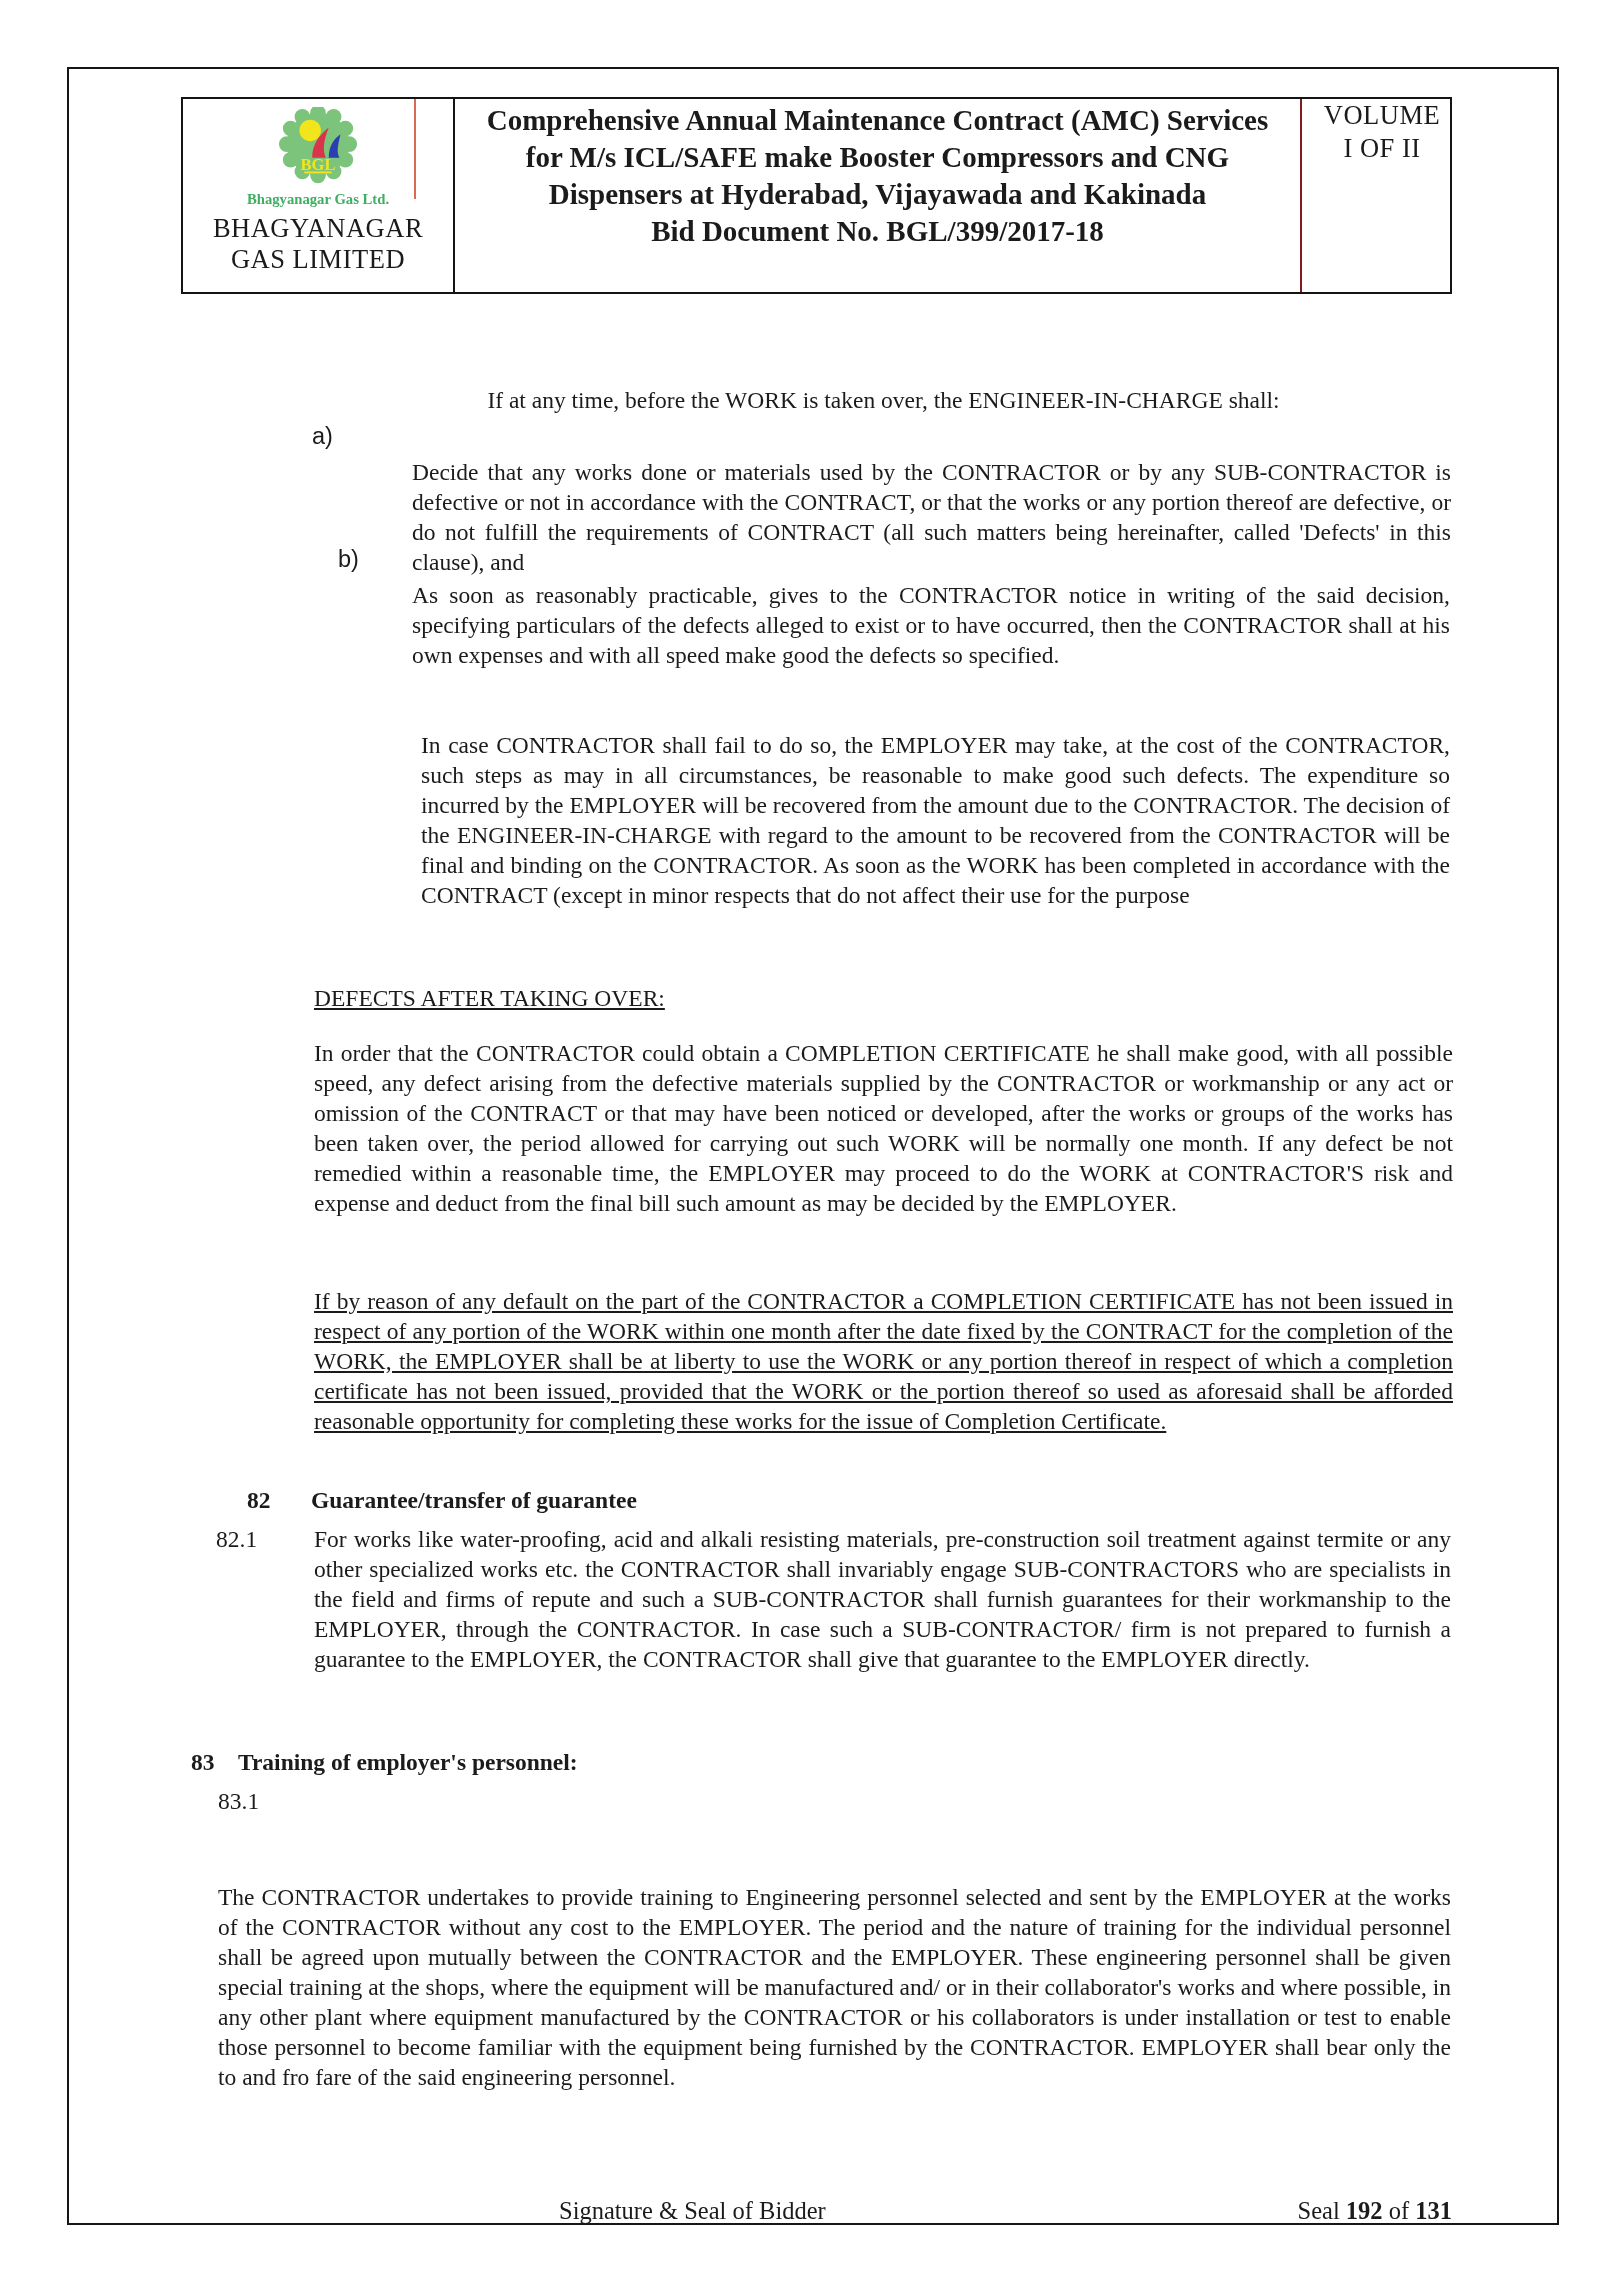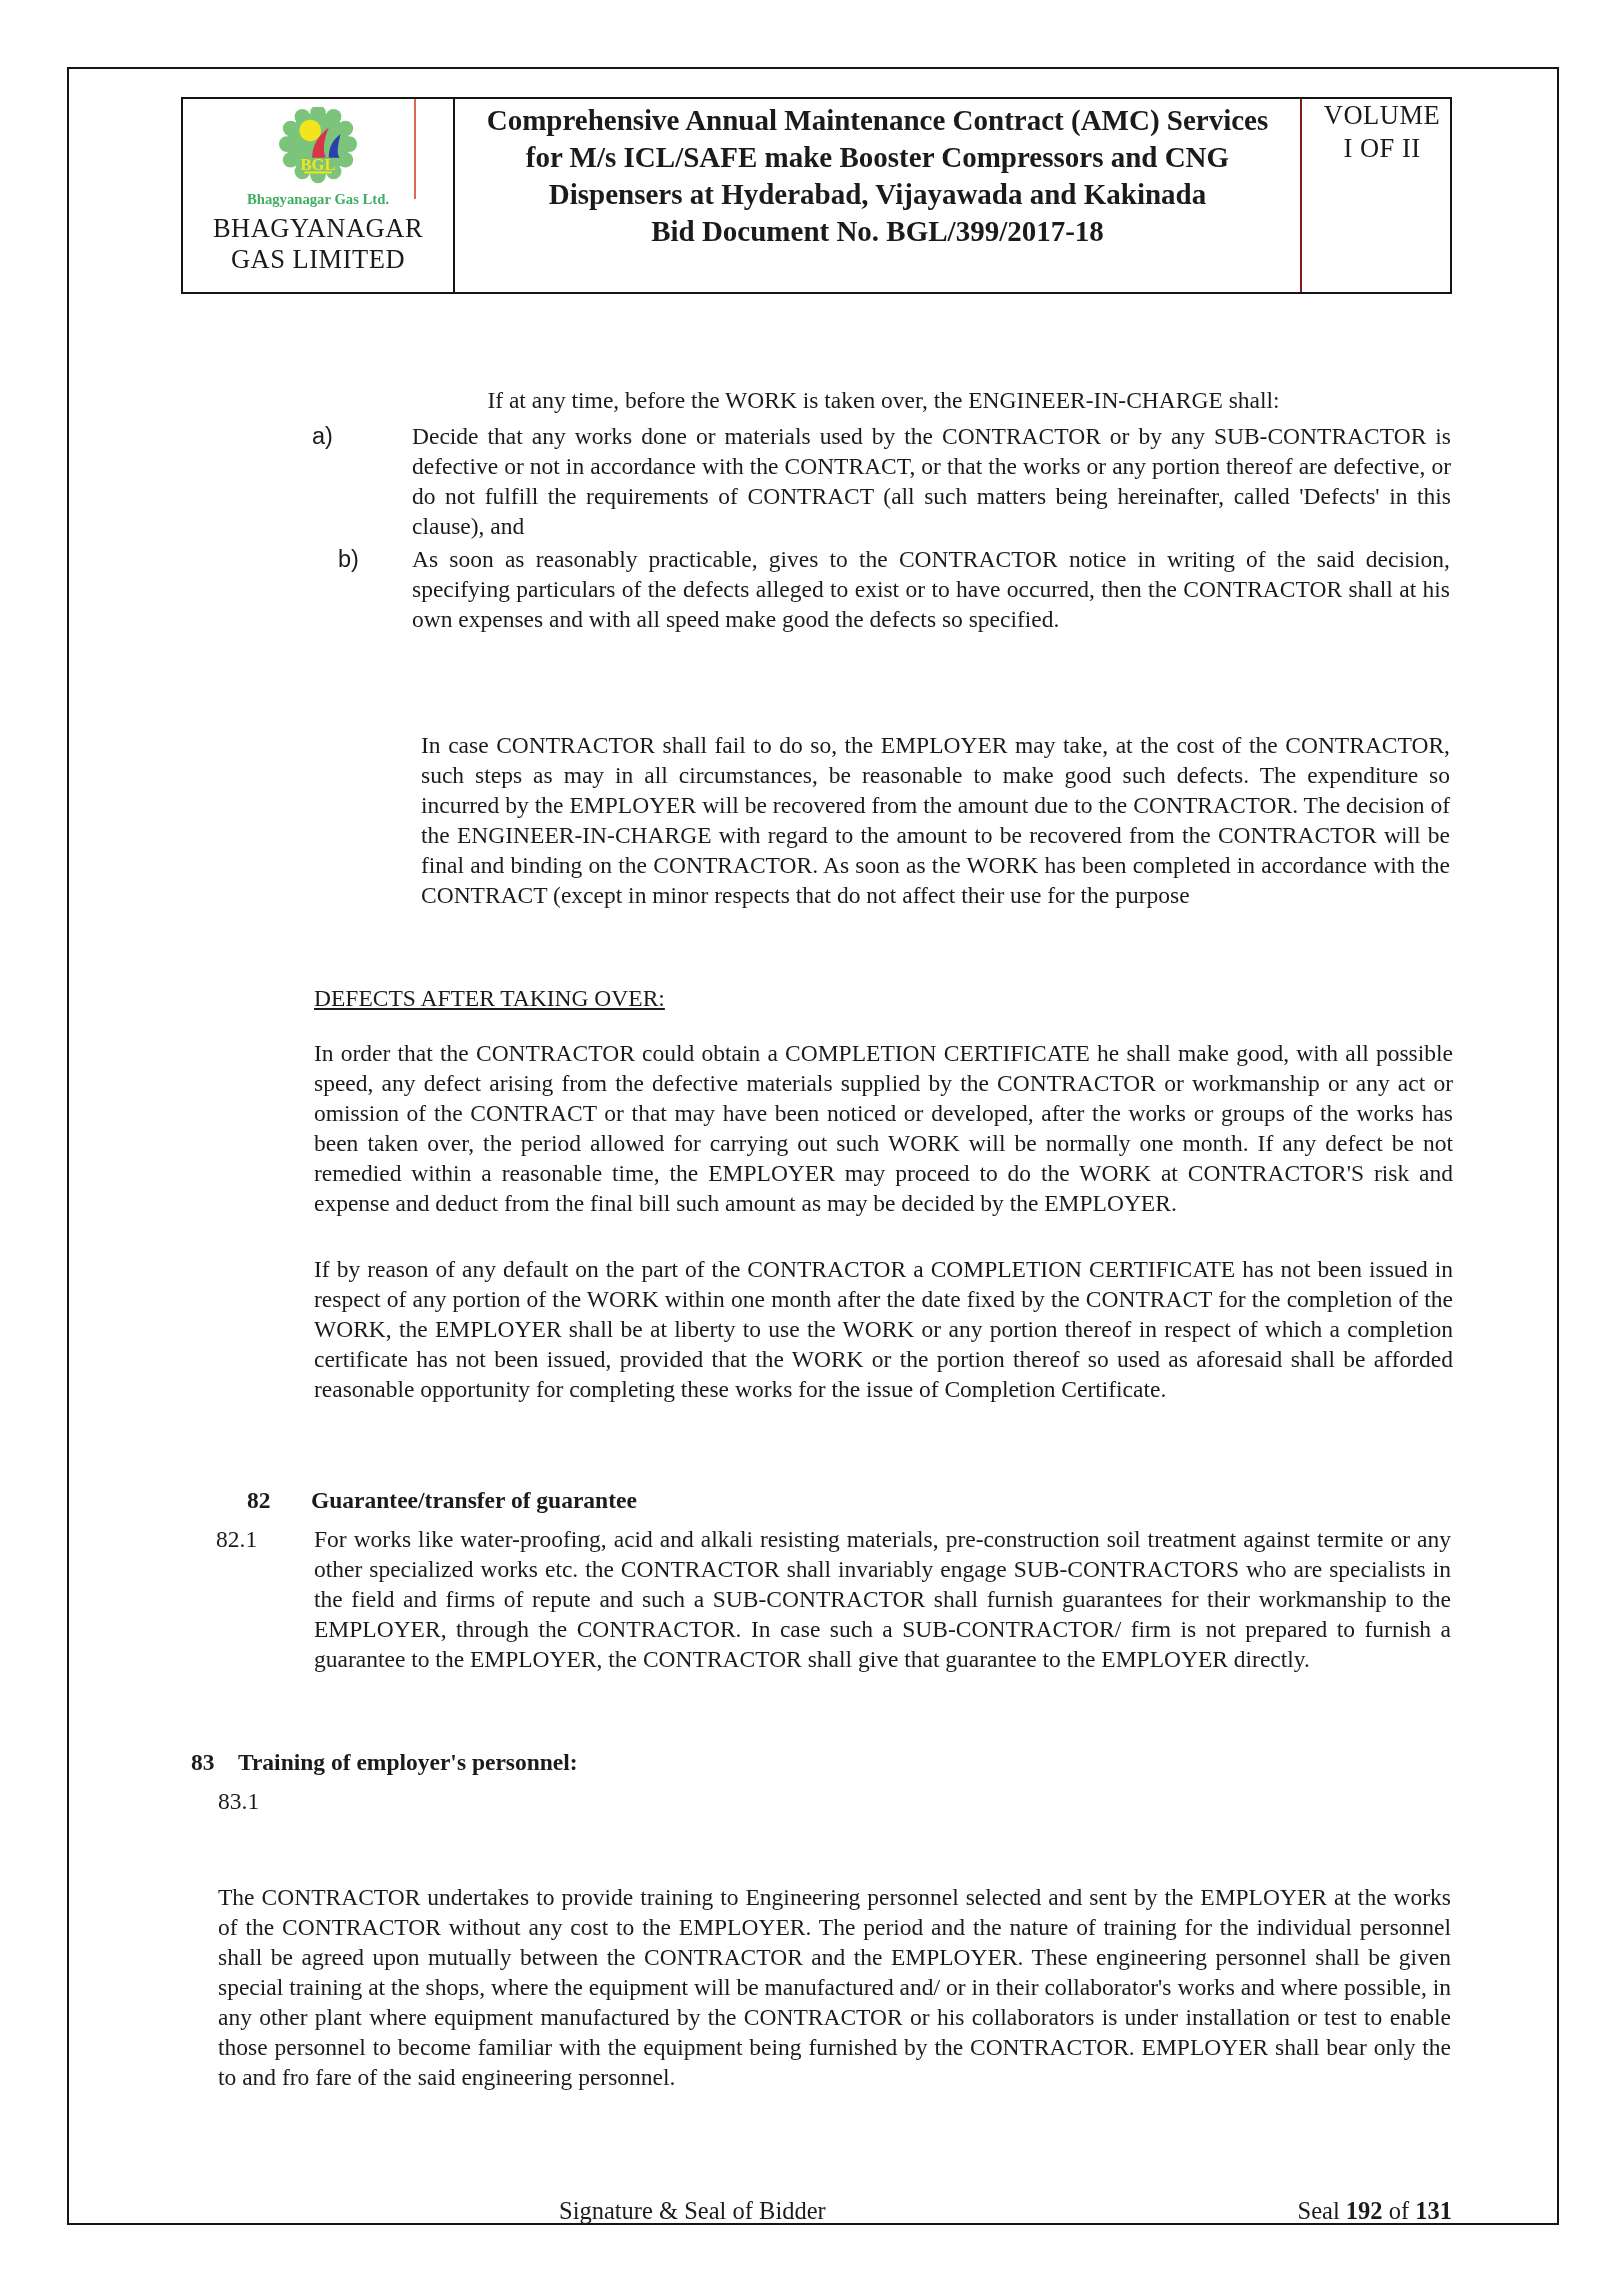--- a/index.html
+++ b/index.html
@@ -31,25 +31,25 @@
 
   
   .block { position:absolute; font-size:23.5px; line-height:30px; text-align:justify; }
   .intro   { left:314px; top:361px;  width:1139px; text-align:center; }
   .li      { display:flex; }
   .li-a    { left:312px; top:421px;  width:1139px; }
   .li-b    { left:338px; top:544px;  width:1112px; }
   .li .marker { font-family:"Liberation Sans", sans-serif; flex:0 0 auto; }
   .li-a .marker { width:100px; }
   .li-b .marker { width:74px;  }
-  .li .li-text { flex:1; text-align:justify; }
+  .li .li-text { flex:1; text-align:justify;margin-top:36px; }
   .indent  { left:421px; top:706px;  width:1029px; }
   .defects-heading { left:314px; top:983px; text-align:left; text-decoration:underline; }
   .defects-para    { left:314px; top:1014px; width:1139px; }
-  .completion-para { left:314px; top:1230px; width:1139px; }
+  .completion-para { left:314px; top:1262px; width:1139px;text-decoration:underline; }
   .sec-heading { font-weight:bold; display:flex; text-align:left; }
   .h82 { left:247px; top:1485px; }
   .h82 .sec-num { width:64px; }
   .h83 { left:191px; top:1747px; }
   .h83 .sec-num { width:47px; }
   .clause { display:flex; }
   .c821 { left:216px; top:1524px; width:1235px; }
   .c821 .clause-num { flex:0 0 98px; }
   .c831 { left:218px; top:1786px; width:1233px;flex-direction:column; }
   .c831 .clause-num { flex:0 0 96px; }

